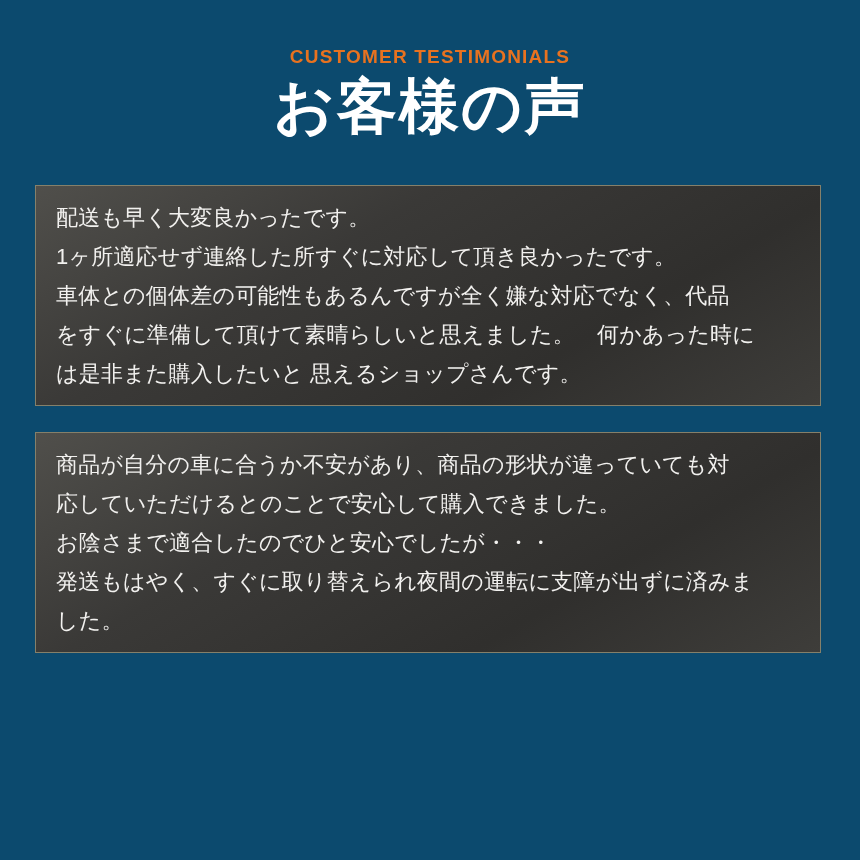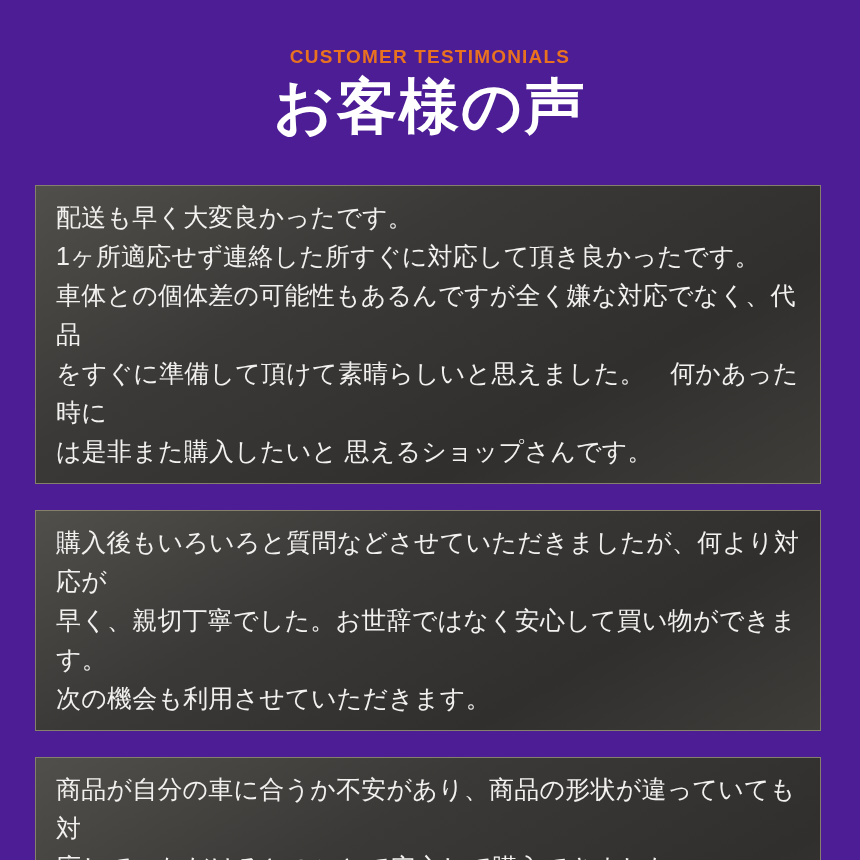--- a/index.html
+++ b/index.html
@@ -5,21 +5,21 @@
   html, body {
     margin: 0;
     padding: 0;
     background: #000000;
     font-family: "Liberation Sans", sans-serif;
   }
   .page {
     position: relative;
     width: 860px;
     height: 860px;
-    background: #4c1d95;
+    background: #0c4a6e;
     overflow: hidden;
   }
   .eyebrow {
     margin-top: 46px;
     text-align: center;
     color: #e8721f;
     font-size: 19px;
     font-weight: bold;
     letter-spacing: 1.2px;
     line-height: 22px;
@@ -38,21 +38,21 @@
   }
   .card {
     box-sizing: border-box;
     margin-left: 35px;
     width: 786px;
     border: 1.5px solid #85806a;
     background:
       linear-gradient(150deg, #504f4b 0%, #3a3937 35%, #302f2d 70%, #3e3d3a 100%);
     color: #f2f1ef;
     padding: 12px 20px;
-    font-size: 25px;
+    font-size: 22px;
     line-height: 39px;
     letter-spacing: 0.2px;
   }
   .card + .card { margin-top: 26px; }
   .card .quote {
     white-space: pre-line;
   }
 </style>
 </head>
 <body>
@@ -66,25 +66,20 @@
   <div class="cards">
 
     <div class="card">
       <div class="quote">配送も早く大変良かったです。
 1ヶ所適応せず連絡した所すぐに対応して頂き良かったです。
 車体との個体差の可能性もあるんですが全く嫌な対応でなく、代品
 をすぐに準備して頂けて素晴らしいと思えました。　何かあった時に
 は是非また購入したいと 思えるショップさんです。</div>
     </div>
 
-    <div class="card">
-      <div class="quote">購入後もいろいろと質問などさせていただきましたが、何より対応が
-早く、親切丁寧でした。お世辞ではなく安心して買い物ができます。
-次の機会も利用させていただきます。</div>
-    </div>
 
     <div class="card">
       <div class="quote">商品が自分の車に合うか不安があり、商品の形状が違っていても対
 応していただけるとのことで安心して購入できました。
 お陰さまで適合したのでひと安心でしたが・・・
 発送もはやく、すぐに取り替えられ夜間の運転に支障が出ずに済みま
 した。</div>
     </div>
 
   </div>

